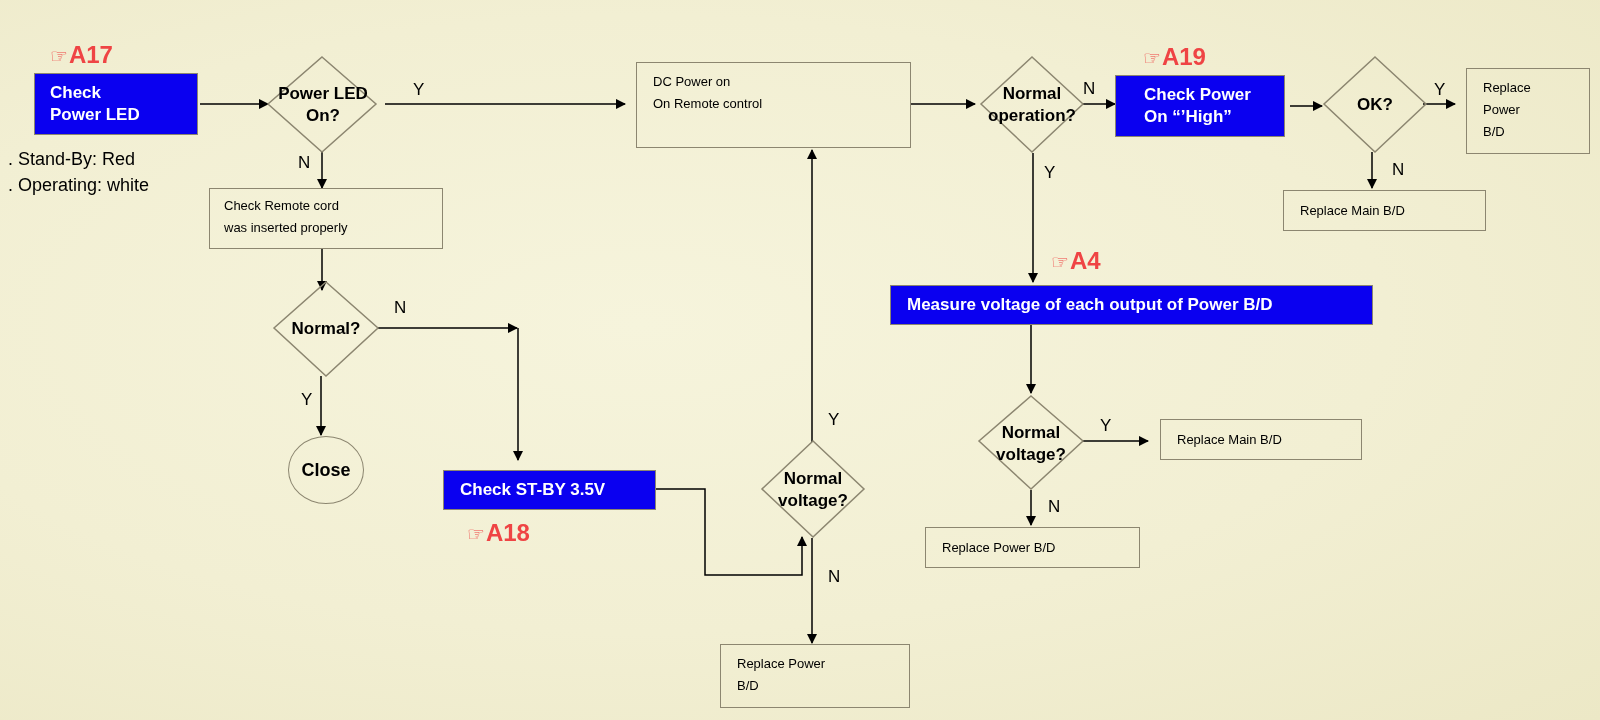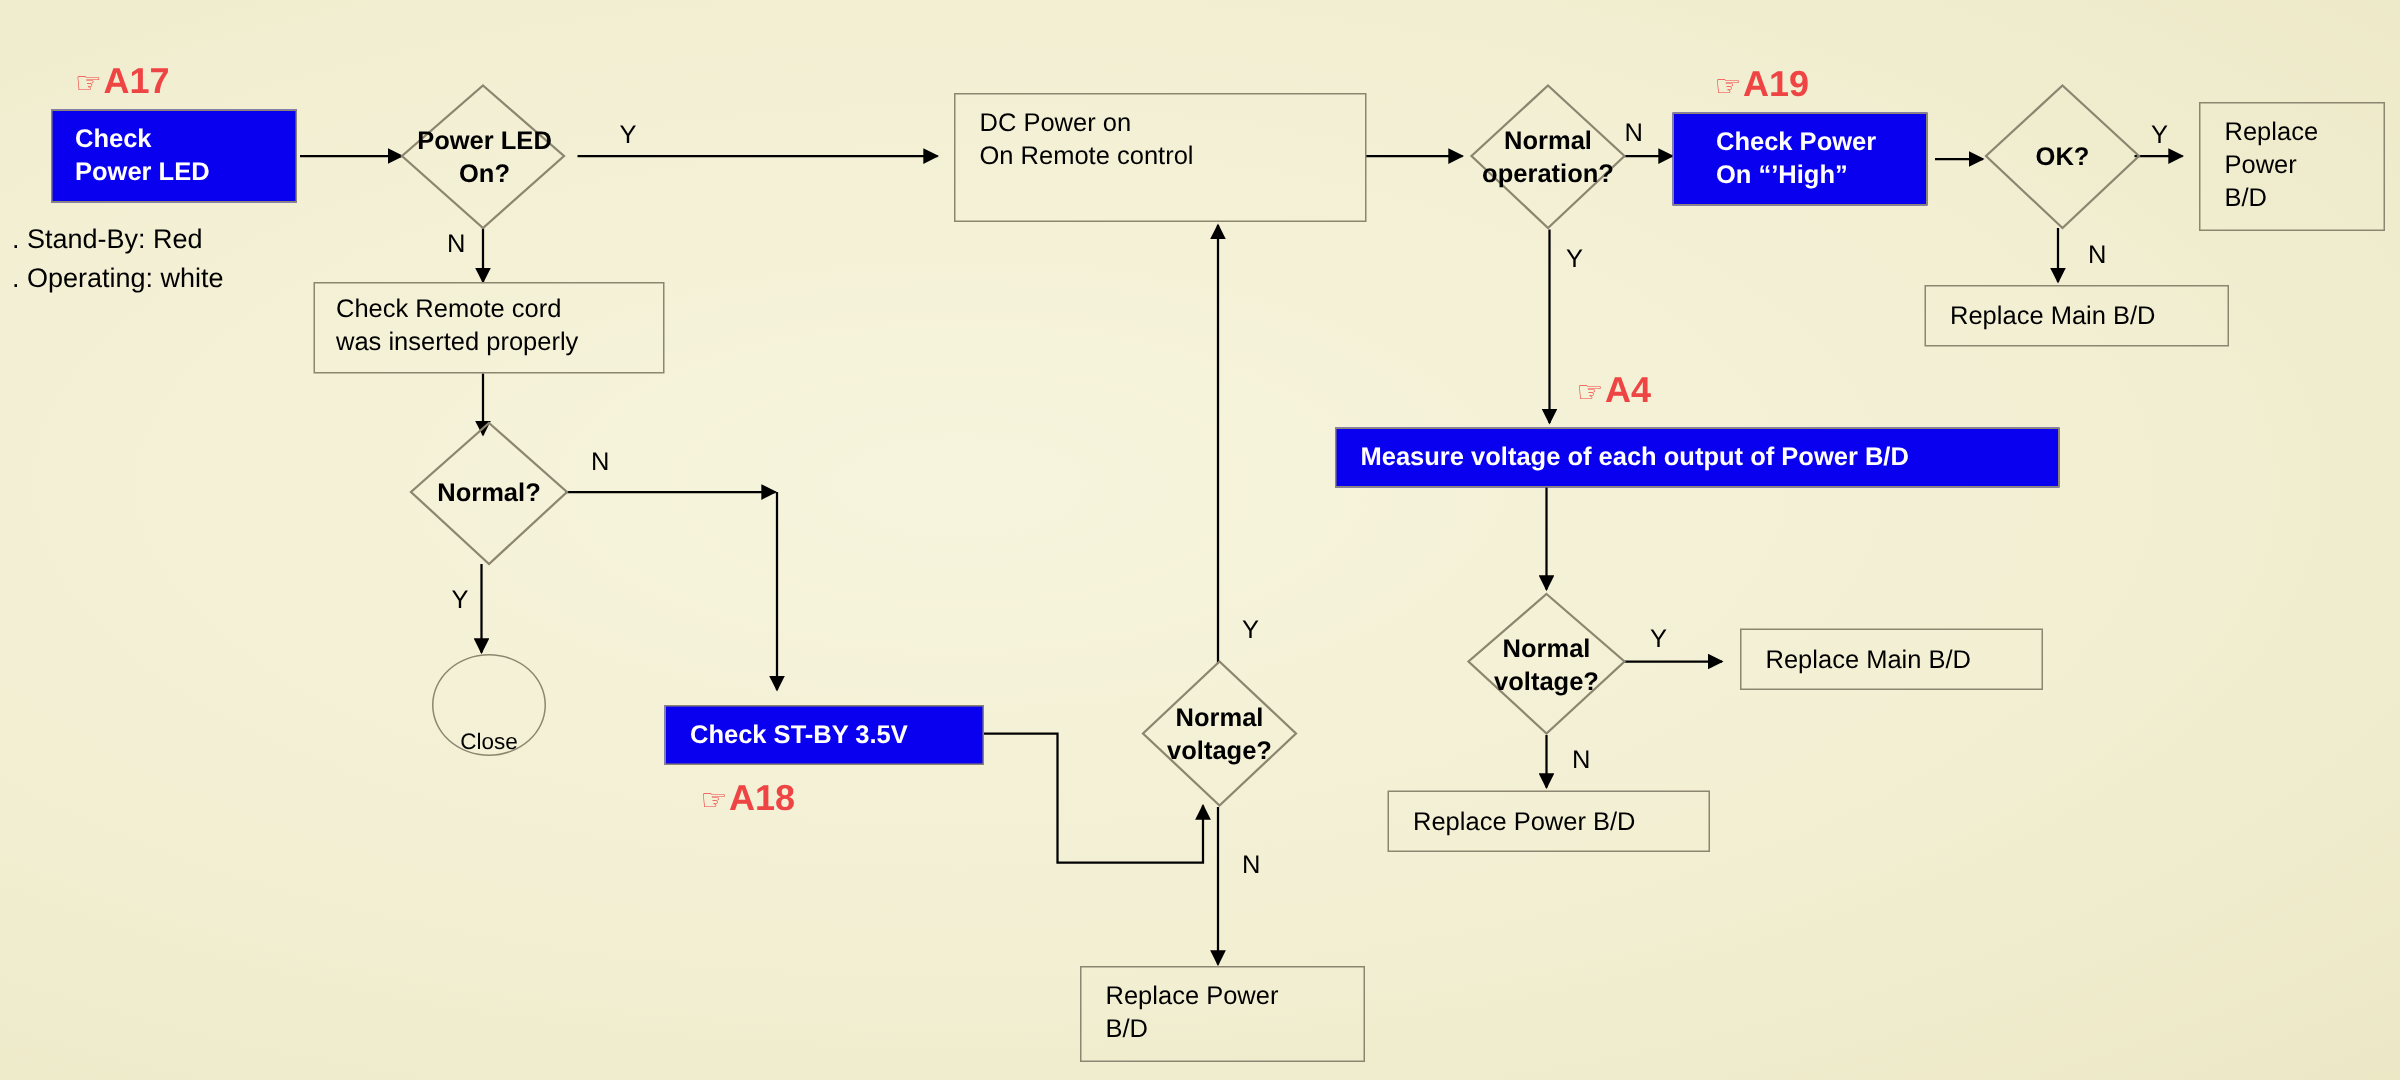--- a/index.html
+++ b/index.html
@@ -6,41 +6,41 @@
   body {
     width:1600px; height:720px; overflow:hidden; position:relative;
     background: radial-gradient(ellipse at 40% 45%, #f6f4dc 0%, #f2efd3 55%, #ece8c6 100%);
     font-family: "Liberation Sans", sans-serif;
     color:#000;
   }
   #wires { position:absolute; left:0; top:0; width:1600px; height:720px; }
   .box {
     position:absolute; box-sizing:border-box;
     border:1.5px solid #8c8670; background:transparent;
-    font-size:17px; line-height:22px; padding:6px 14px;
+    font-size:13px; line-height:22px; padding:6px 14px;
   }
   .blue {
     position:absolute; box-sizing:border-box;
     background:#0a00f0; border:1.5px solid #8c8670; color:#ffffff;
     font-weight:bold; font-size:17px; line-height:22px; padding:8px 15px;
   }
   .dtext {
     position:absolute; font-weight:bold; font-size:17px; line-height:22px;
     text-align:center; transform:translate(-50%,-50%); white-space:nowrap;
   }
   .lbl { position:absolute; font-size:17px; line-height:20px; }
   .ref {
     position:absolute; color:#ef4444; font-weight:bold; font-size:24px; line-height:26px;
   }
   .ref .hand { font-size:20px; font-weight:normal; margin-right:1px; }
   .close-circle {
     position:absolute; box-sizing:border-box; width:76px; height:68px;
     border:1.5px solid #8c8670; border-radius:50%;
-    display:flex; align-items:flex-end; justify-content:center;
-    font-weight:normal; font-size:15px;
+    display:flex; align-items:center; justify-content:center;
+    font-weight:bold; font-size:18px;
   }
   .note { position:absolute; font-size:18px; line-height:26px; }
 </style>
 </head>
 <body>
 
 <svg id="wires" xmlns="http://www.w3.org/2000/svg">
   <defs>
     <marker id="ah" viewBox="0 0 10 10" refX="9" refY="5" markerWidth="7" markerHeight="7" orient="auto-start-reverse">
       <path d="M0,0 L10,5 L0,10 z" fill="#000"></path>

